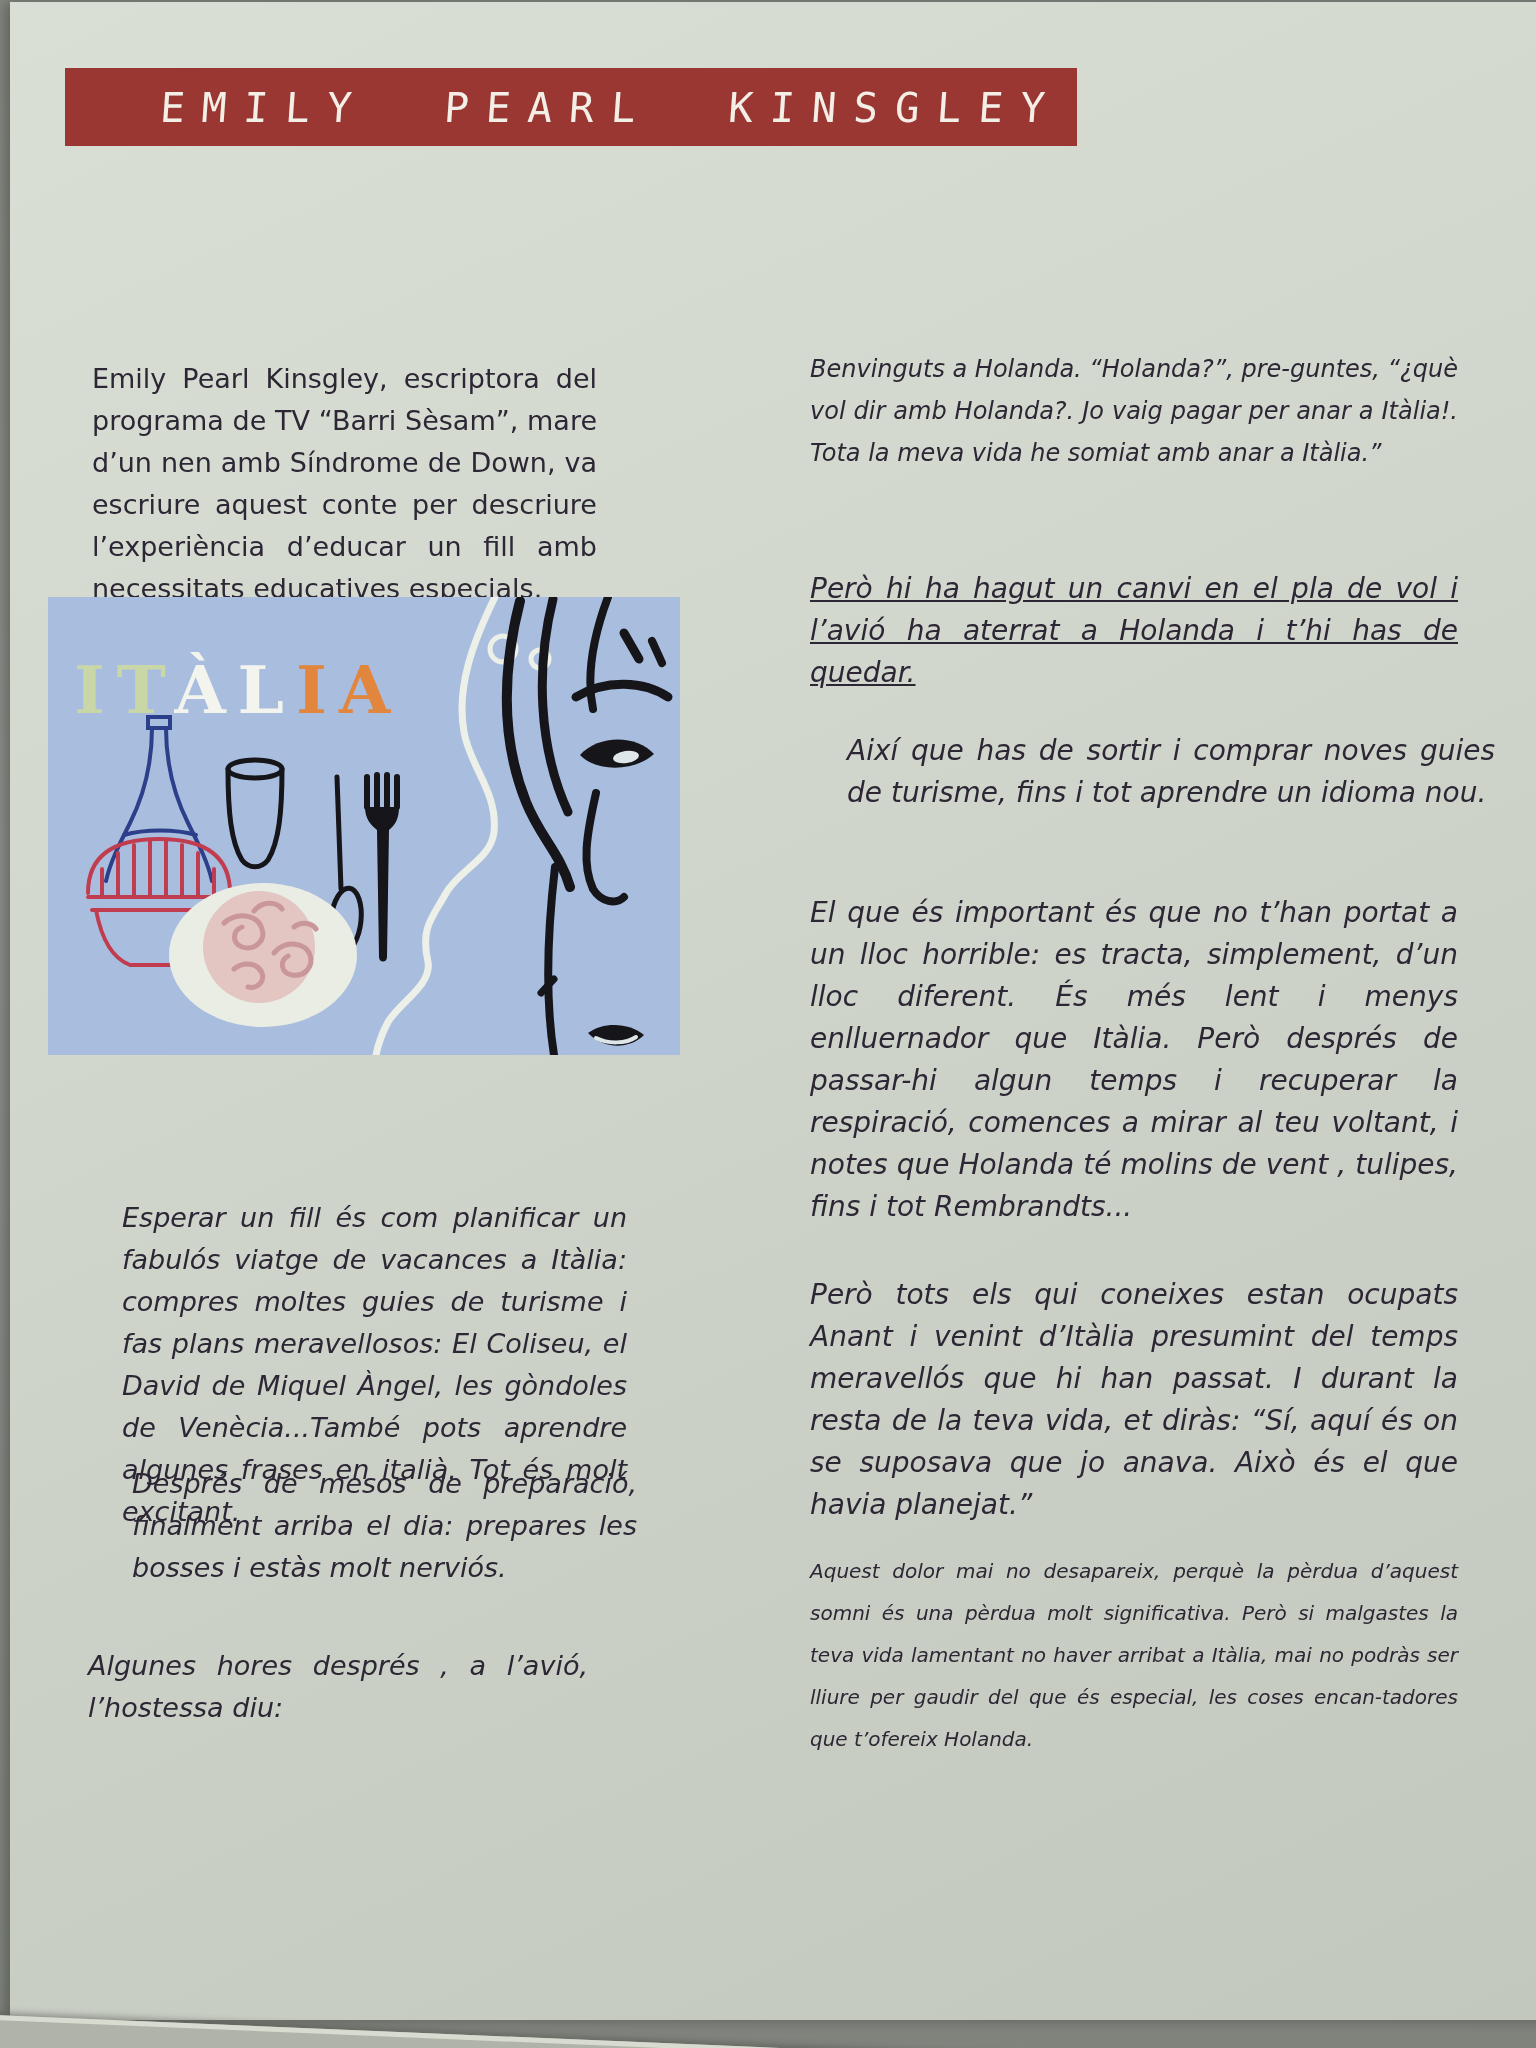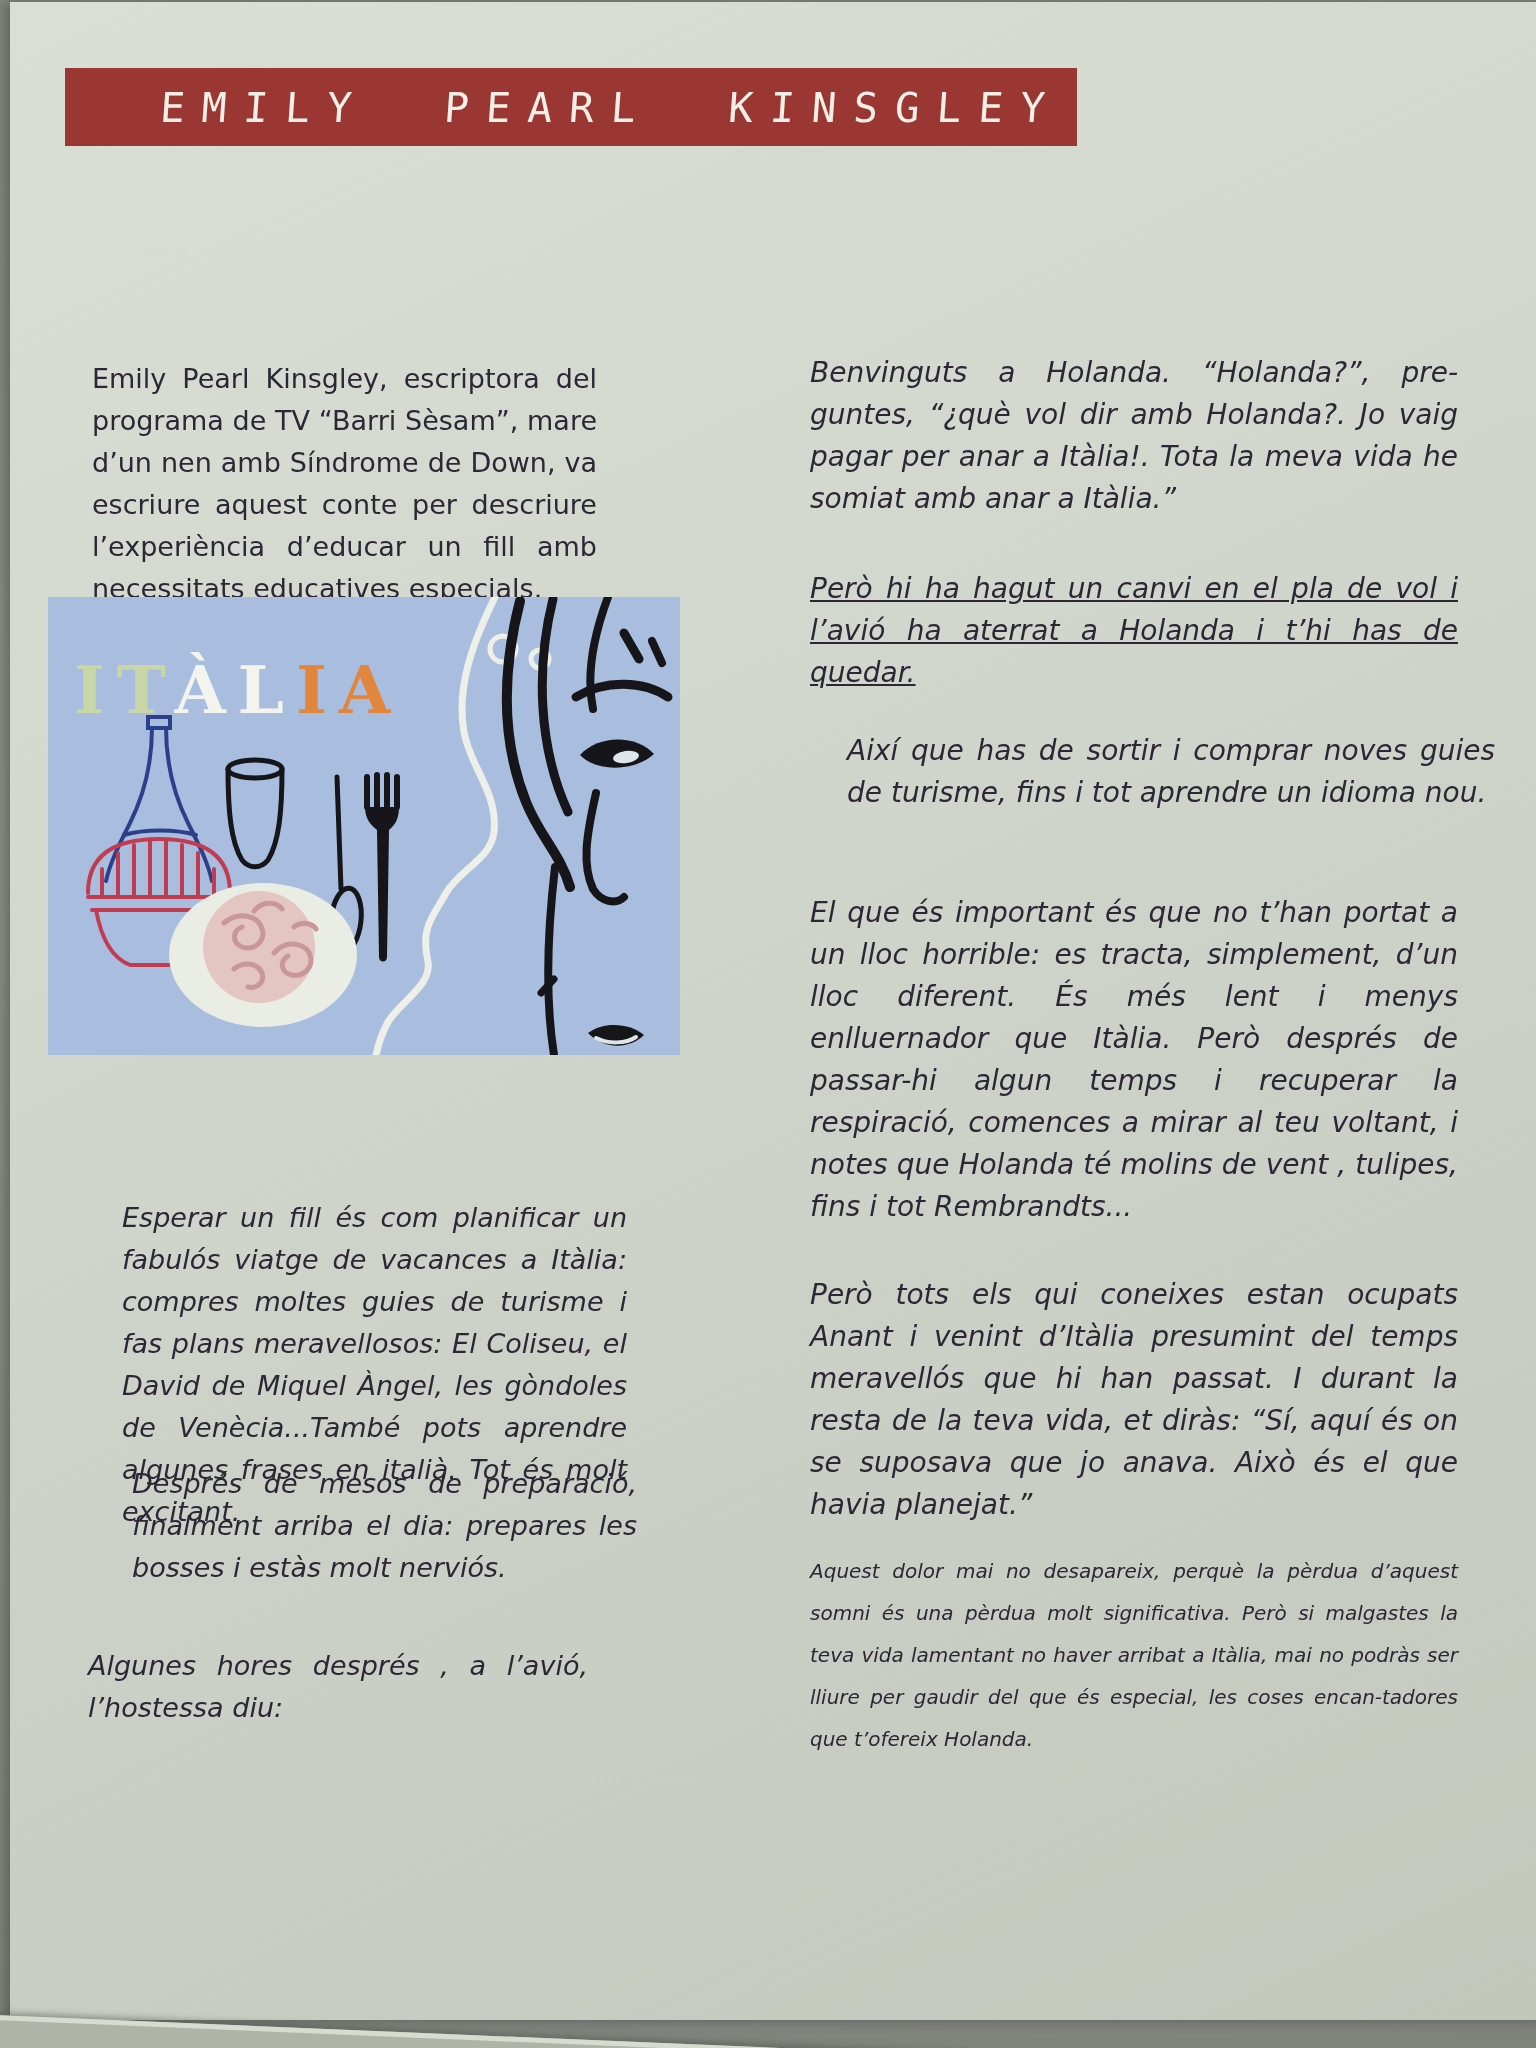--- a/index.html
+++ b/index.html
@@ -105,21 +105,21 @@
         <path d="M548,441 C560,447 578,447 588,440" stroke="#dfe6ea" stroke-width="4"></path>
       </g>
     </svg>
 
     <p class="para it" style="left:78px;top:1168px;width:505px;margin-left:34px;">Esperar un fill és com planificar un fabulós viatge de vacances a Itàlia: compres moltes guies de turisme i fas plans meravellosos: El Coliseu, el David de Miquel Àngel, les gòndoles de Venècia...També pots aprendre algunes frases en italià. Tot és molt excitant.</p>
     <p class="para it" style="left:78px;top:1434px;width:505px;margin-left:44px;">Després de mesos de preparació, finalment arriba el dia: prepares les bosses i estàs molt nerviós.</p>
     <p class="para it" style="left:78px;top:1616px;width:500px;font-style:italic;">Algunes hores després , a l’avió, l’hostessa diu:</p>
   </div>
 
   <div class="col">
-    <p class="para it" style="left:800px;top:322px;width:648px;font-size:28px;">Benvinguts a Holanda. “Holanda?”, pre-guntes, “¿què vol dir amb Holanda?. Jo vaig pagar per anar a Itàlia!. Tota la meva vida he somiat amb anar a Itàlia.”</p>
+    <p class="para it" style="left:800px;top:322px;width:648px;font-size:24px;">Benvinguts a Holanda. “Holanda?”, pre-guntes, “¿què vol dir amb Holanda?. Jo vaig pagar per anar a Itàlia!. Tota la meva vida he somiat amb anar a Itàlia.”</p>
     <p class="para it" style="left:800px;top:538px;width:648px;font-size:28px;text-decoration:underline;">Però hi ha hagut un canvi en el pla de vol i l’avió ha aterrat a Holanda i t’hi has de quedar.</p>
     <p class="para it" style="left:800px;top:700px;width:648px;font-size:28px;margin-left:37px;">Així que has de sortir i comprar noves guies de turisme, fins i tot aprendre un idioma nou.</p>
     <p class="para it" style="left:800px;top:862px;width:648px;font-size:28px;">El que és important és que no t’han portat a un lloc horrible: es tracta, simplement, d’un lloc diferent. És més lent i menys enlluernador que Itàlia. Però després de passar-hi algun temps i recuperar la respiració, comences a mirar al teu voltant, i notes que Holanda té molins de vent , tulipes, fins i tot Rembrandts...</p>
     <p class="para it" style="left:800px;top:1244px;width:648px;font-size:28px;">Però tots els qui coneixes estan ocupats Anant i venint d’Itàlia presumint del temps meravellós que hi han passat. I durant la resta de la teva vida, et diràs: “Sí, aquí és on se suposava que jo anava. Això és el que havia planejat.”</p>
     <p class="para it" style="left:800px;top:1528px;width:648px;font-size:20px;">Aquest dolor mai no desapareix, perquè la pèrdua d’aquest somni és una pèrdua molt significativa. Però si malgastes la teva vida lamentant no haver arribat a Itàlia, mai no podràs ser lliure per gaudir del que és especial, les coses encan-tadores que t’ofereix Holanda.</p>
   </div>
 
   <div class="below-surface"></div>
 </div>
 

